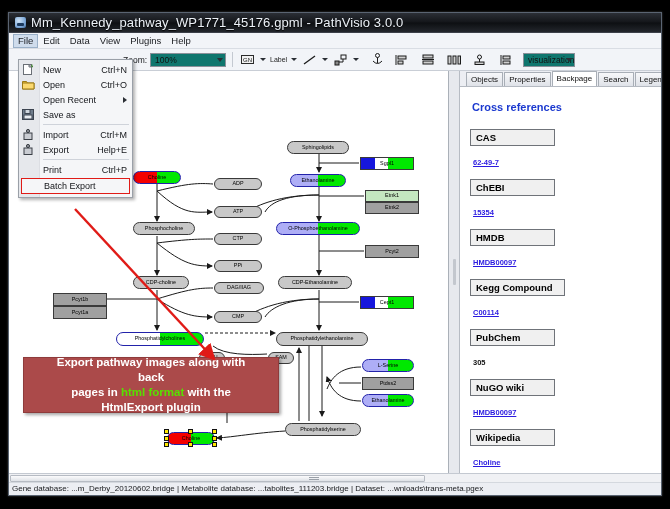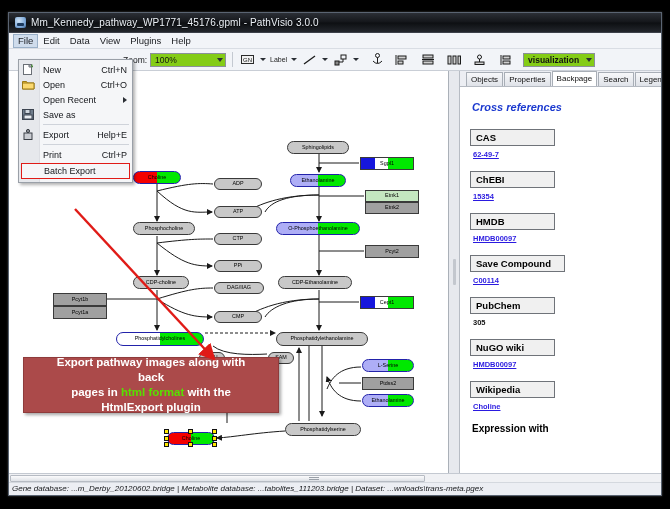--- a/index.html
+++ b/index.html
@@ -30,21 +30,21 @@
     width: 11px; height: 11px; flex: 0 0 auto;
     background: radial-gradient(circle at 35% 35%, #cfe3f5 0%, #7fa9d8 60%, #3c6698 100%);
     border-radius: 2px;
     position: relative;
   }
   .tb-icon:after{
     content:""; position:absolute; left:2px; top:6px; width:7px; height:3px;
     background:#1c3a5e; border-radius:1px;
   }
   .title-text {
-    color: #ecf1f7; font-size: 10px; letter-spacing: .1px;
+    color: #ecf1f7; font-size: 13px; letter-spacing: .1px;
     text-shadow: 0 1px 1px #000; white-space: nowrap;
   }
 
   
   .menubar {
     height: 16px; background: #f2f4f8; border-bottom: 1px solid #d9dde4;
     display: flex; align-items: center; padding-left: 4px; gap: 0px;
   }
   .menubar .mi {
     font-size: 9.5px; color: #1b1d21; padding: 1px 5px; line-height: 12px;
@@ -56,31 +56,31 @@
 
   
   .toolbar {
     height: 22px; background: #f2f4f8; border-bottom: 1px solid #c9ced6;
     display: flex; align-items: center; padding-left: 4px; gap: 3px;
     position: relative;
   }
   .tsep { width:1px; height:15px; background:#c4c9d1; margin:0 3px; }
   .zoom-label { font-size: 8.5px; color:#15171a; margin-left:110px; }
   .combo {
-    height: 14px; background:#84cc16; border:1px solid #8a9099;
+    height: 14px; background:#0f766e; border:1px solid #8a9099;
     display:flex; align-items:center; font-size:8.5px; color:#111;
     padding-left:4px; position:relative;
   }
   .combo .arrow {
     position:absolute; right:2px; top:50%; margin-top:-2px;
     border-left:3.5px solid transparent; border-right:3.5px solid transparent;
     border-top:4px solid #2a2e34;
   }
   .combo.zoom { width: 76px; }
-  .combo.vis  { width: 72px; margin-left: 6px; font-weight: bold;}
+  .combo.vis  { width: 52px; margin-left: 6px;}
   .tool-btn {
     width:17px; height:16px; border:1px solid transparent;
     display:flex; align-items:center; justify-content:center;
   }
   .tool-btn svg { display:block; }
   .mini-arrow {
     width:8px; height:16px; display:flex; align-items:center; justify-content:center;
   }
   .mini-arrow i{
     border-left:3px solid transparent; border-right:3px solid transparent;
@@ -108,33 +108,33 @@
     display:flex; align-items:flex-end; padding-left:6px; gap:1px;
   }
   .tab {
     font-size:8px; padding:1px 4px 1px 4px; line-height:11px;
     border:1px solid #a8aeb6; border-bottom:none;
     background:linear-gradient(to bottom,#f7f8fa,#dfe2e8); color:#111;
     border-radius:1px 1px 0 0; white-space:nowrap;
   }
   .tab.sel { background:#ffffff; font-weight:normal; padding-bottom:2px; }
   .sidebar-scroll { position:absolute; left:0; right:0; top:16px; bottom:0; padding:6px 8px 0 10px; }
-  .xref-title { color:#1b39cf; font-size:11px; font-weight:bold; margin:8px 0 16px 2px;font-style:italic;}
+  .xref-title { color:#1b39cf; font-size:11px; font-weight:bold; margin:8px 0 16px 2px;}
   .xref-head {
     border:1px solid #6f7379; background:#f0f0f0; color:#000;
-    font-size:9.5px; font-weight:bold; padding:2px 5px; width:85px; margin-bottom:4px;
+    font-size:9.5px; font-weight:bold; padding:2px 5px; width:85px; margin-bottom:12px;
   }
   .xref-val { font-size:7.5px; font-weight:bold; margin:0 0 12px 3px; color:#111;}
   .xref-val a { color:#2a1ae0; text-decoration:underline; }
   .expr-title { font-size:10px; font-weight:bold; color:#000; margin:2px 0 0 2px;}
 
   
   .statusbar {
     position:absolute; left:0; right:0; bottom:0; height:22px;
-    background:#eceef3; border-top:1px solid #c4c9d1;font-style:italic;
+    background:#eceef3; border-top:1px solid #c4c9d1;
   }
   .hscroll {
     position:absolute; left:0; top:0; height:9px; right:0;
     background:#f0f1f4; border-bottom:1px solid #d4d8de;
   }
   .hscroll .thumb{
     position:absolute; left:1px; top:1px; width:415px; height:7px;
     background:linear-gradient(to bottom,#fbfbfc,#dfe2e7);
     border:1px solid #b6bbc3; border-radius:1px;
   }
@@ -500,21 +500,21 @@
         </div>
         <div class="sidebar-scroll">
           <div class="xref-title">Cross references</div>
           <div id="xrefs">
               <div class="xref-head">CAS</div>
               <div class="xref-val"><a href="#">62-49-7</a></div>
               <div class="xref-head">ChEBI</div>
               <div class="xref-val"><a href="#">15354</a></div>
               <div class="xref-head">HMDB</div>
               <div class="xref-val"><a href="#">HMDB00097</a></div>
-              <div class="xref-head" style="width: 95px;">Save Compound</div>
+              <div class="xref-head" style="width: 95px;">Kegg Compound</div>
               <div class="xref-val"><a href="#">C00114</a></div>
               <div class="xref-head">PubChem</div>
               <div class="xref-val">305</div>
               <div class="xref-head">NuGO wiki</div>
               <div class="xref-val"><a href="#">HMDB00097</a></div>
               <div class="xref-head">Wikipedia</div>
               <div class="xref-val"><a href="#">Choline</a></div>
             </div>
           <div class="expr-title">Expression with</div>
         </div>
@@ -561,20 +561,29 @@
               </svg></span>
             <span>Save as</span>
           </div>
           <div class="fm-sep"></div>
           <div class="fm-item">
             <span class="ic"><svg width="12" height="11">
                 <rect x="2" y="4" width="8" height="6.5" fill="#c9ccd2" stroke="#3a3f46"></rect>
                 <path d="M6 0.5 V4" stroke="#3a3f46"></path>
                 <circle cx="6" cy="2" r="1.6" fill="none" stroke="#3a3f46"></circle>
               </svg></span>
+            <span>Import</span>
+            <span class="key">Ctrl+M</span>
+          </div>
+          <div class="fm-item">
+            <span class="ic"><svg width="12" height="11">
+                <rect x="2" y="4" width="8" height="6.5" fill="#c9ccd2" stroke="#3a3f46"></rect>
+                <path d="M6 0.5 V4" stroke="#3a3f46"></path>
+                <circle cx="6" cy="2" r="1.6" fill="none" stroke="#3a3f46"></circle>
+              </svg></span>
             <span>Export</span>
             <span class="key">Help+E</span>
           </div>
           <div class="fm-sep"></div>
           <div class="fm-item">
             <span>Print</span>
             <span class="key">Ctrl+P</span>
           </div>
           <div class="fm-item hl">
             <span>Batch Export</span>

